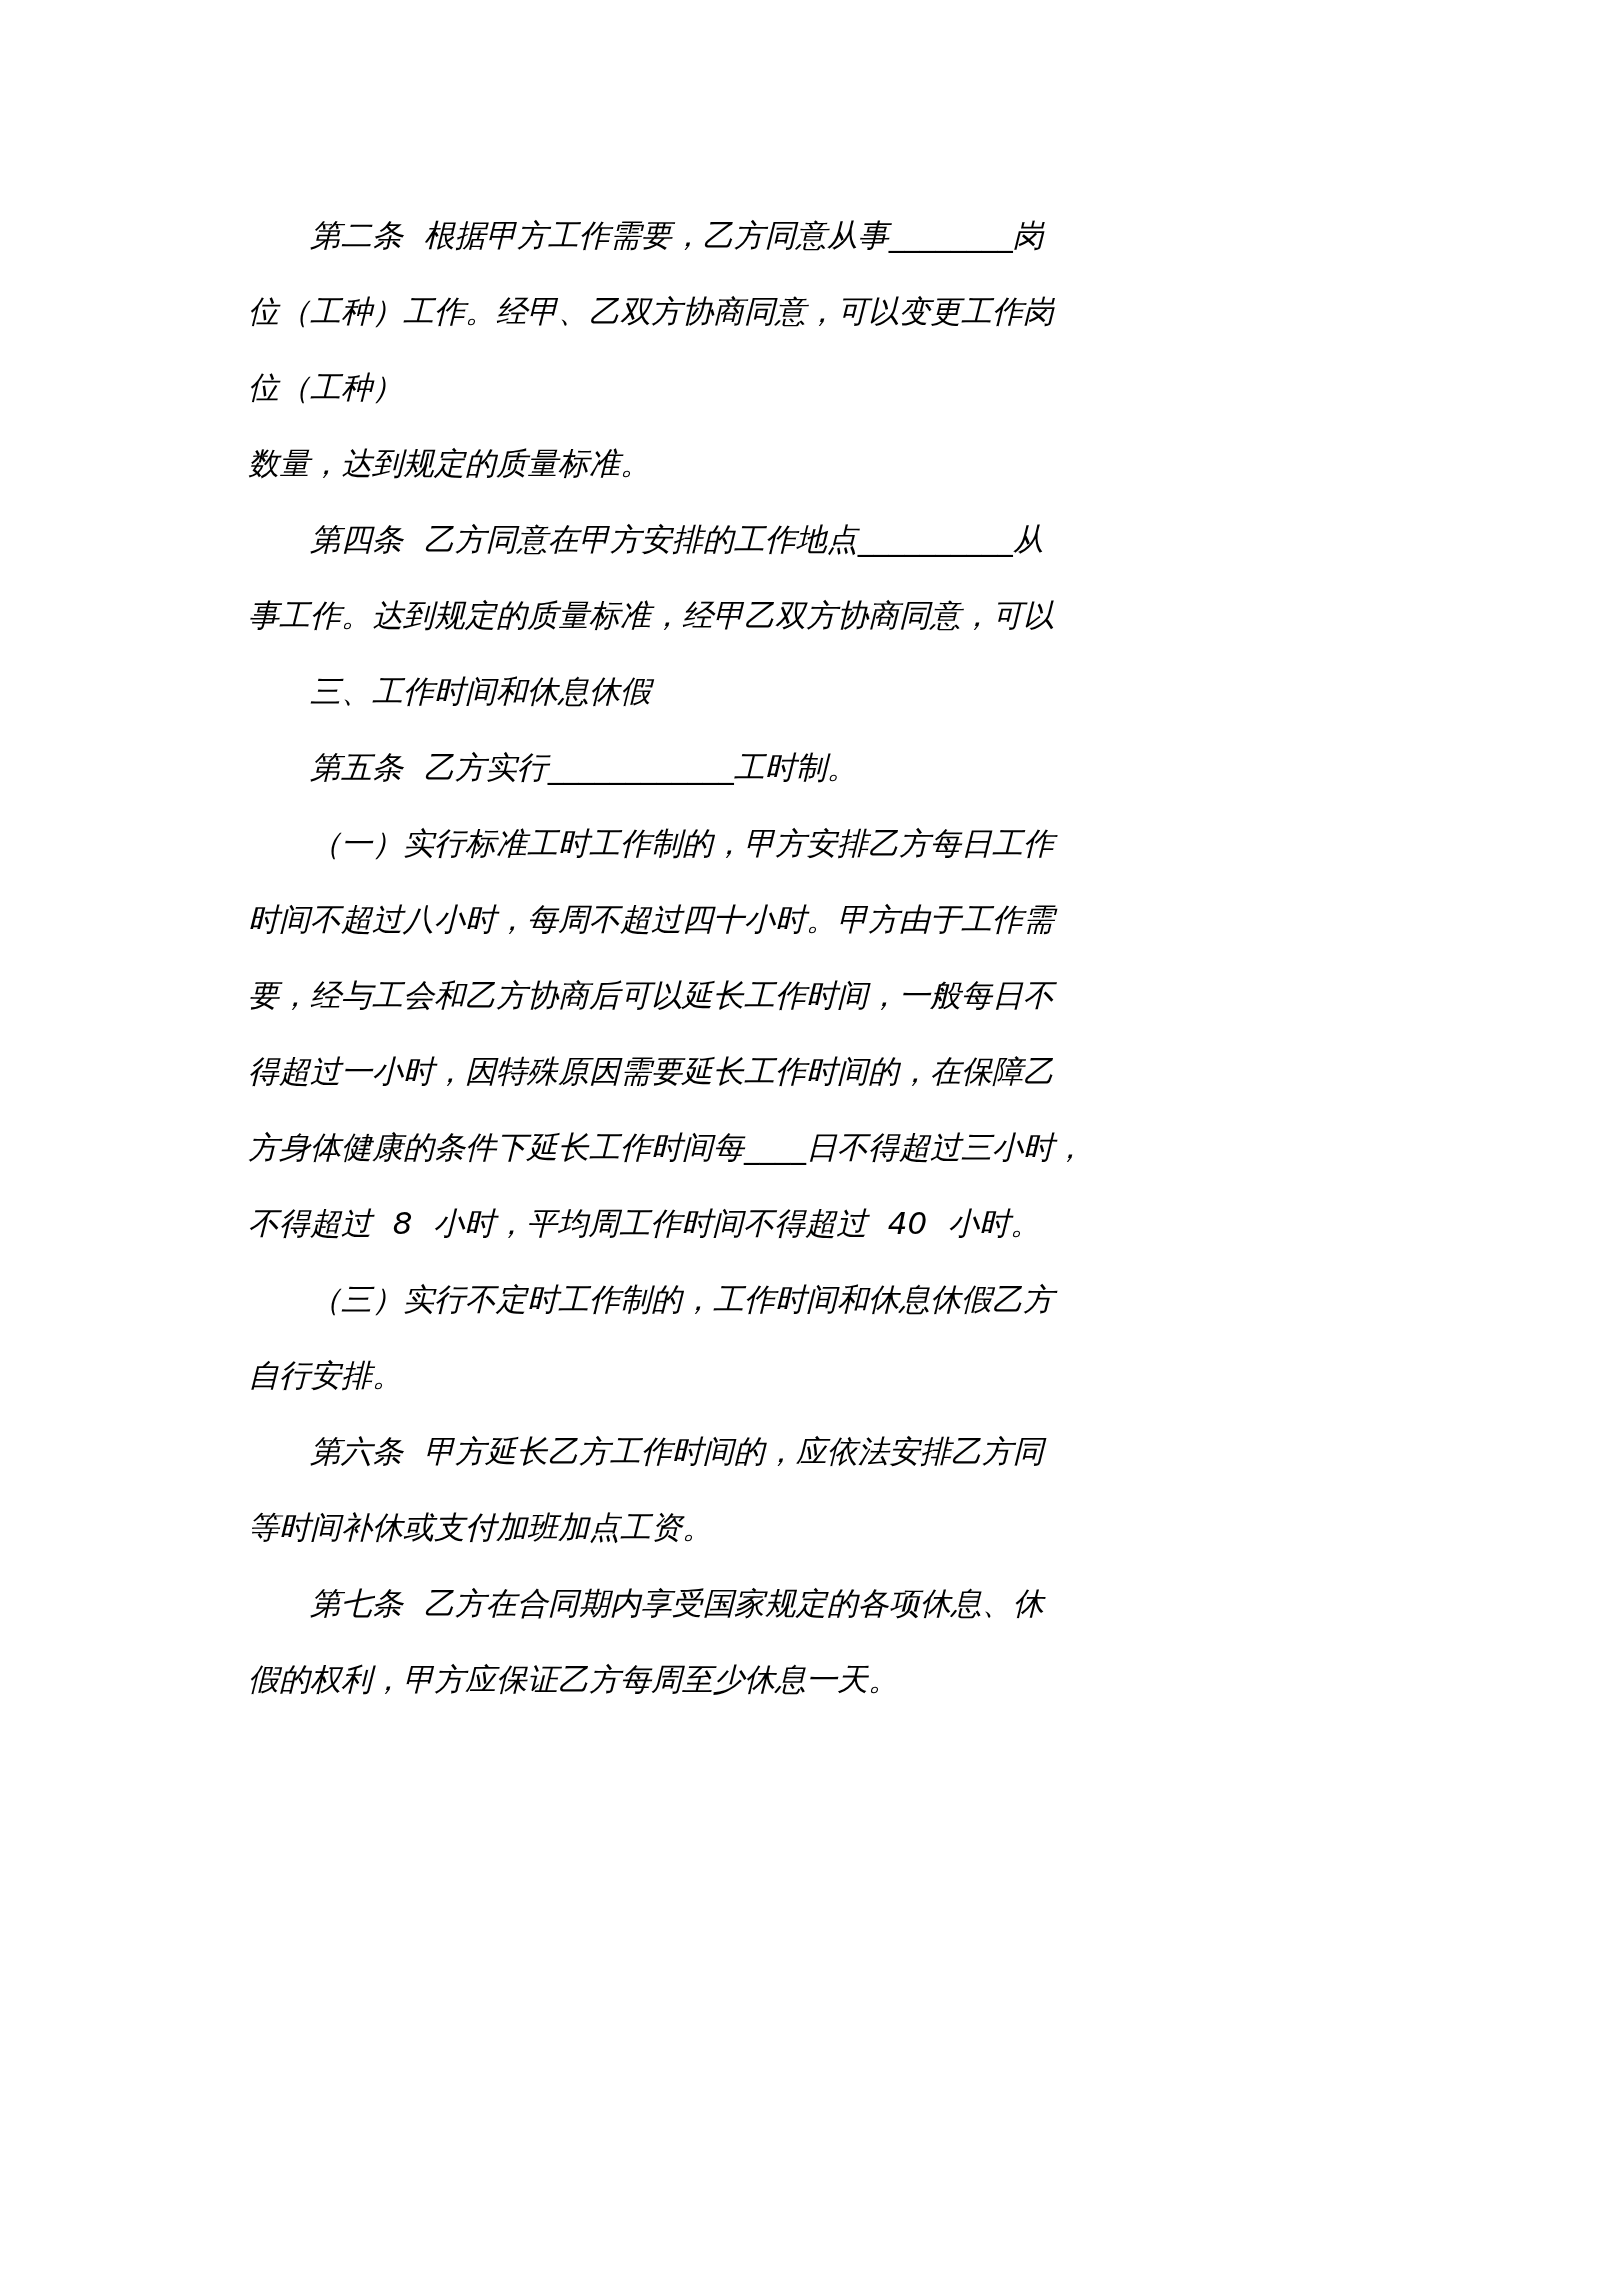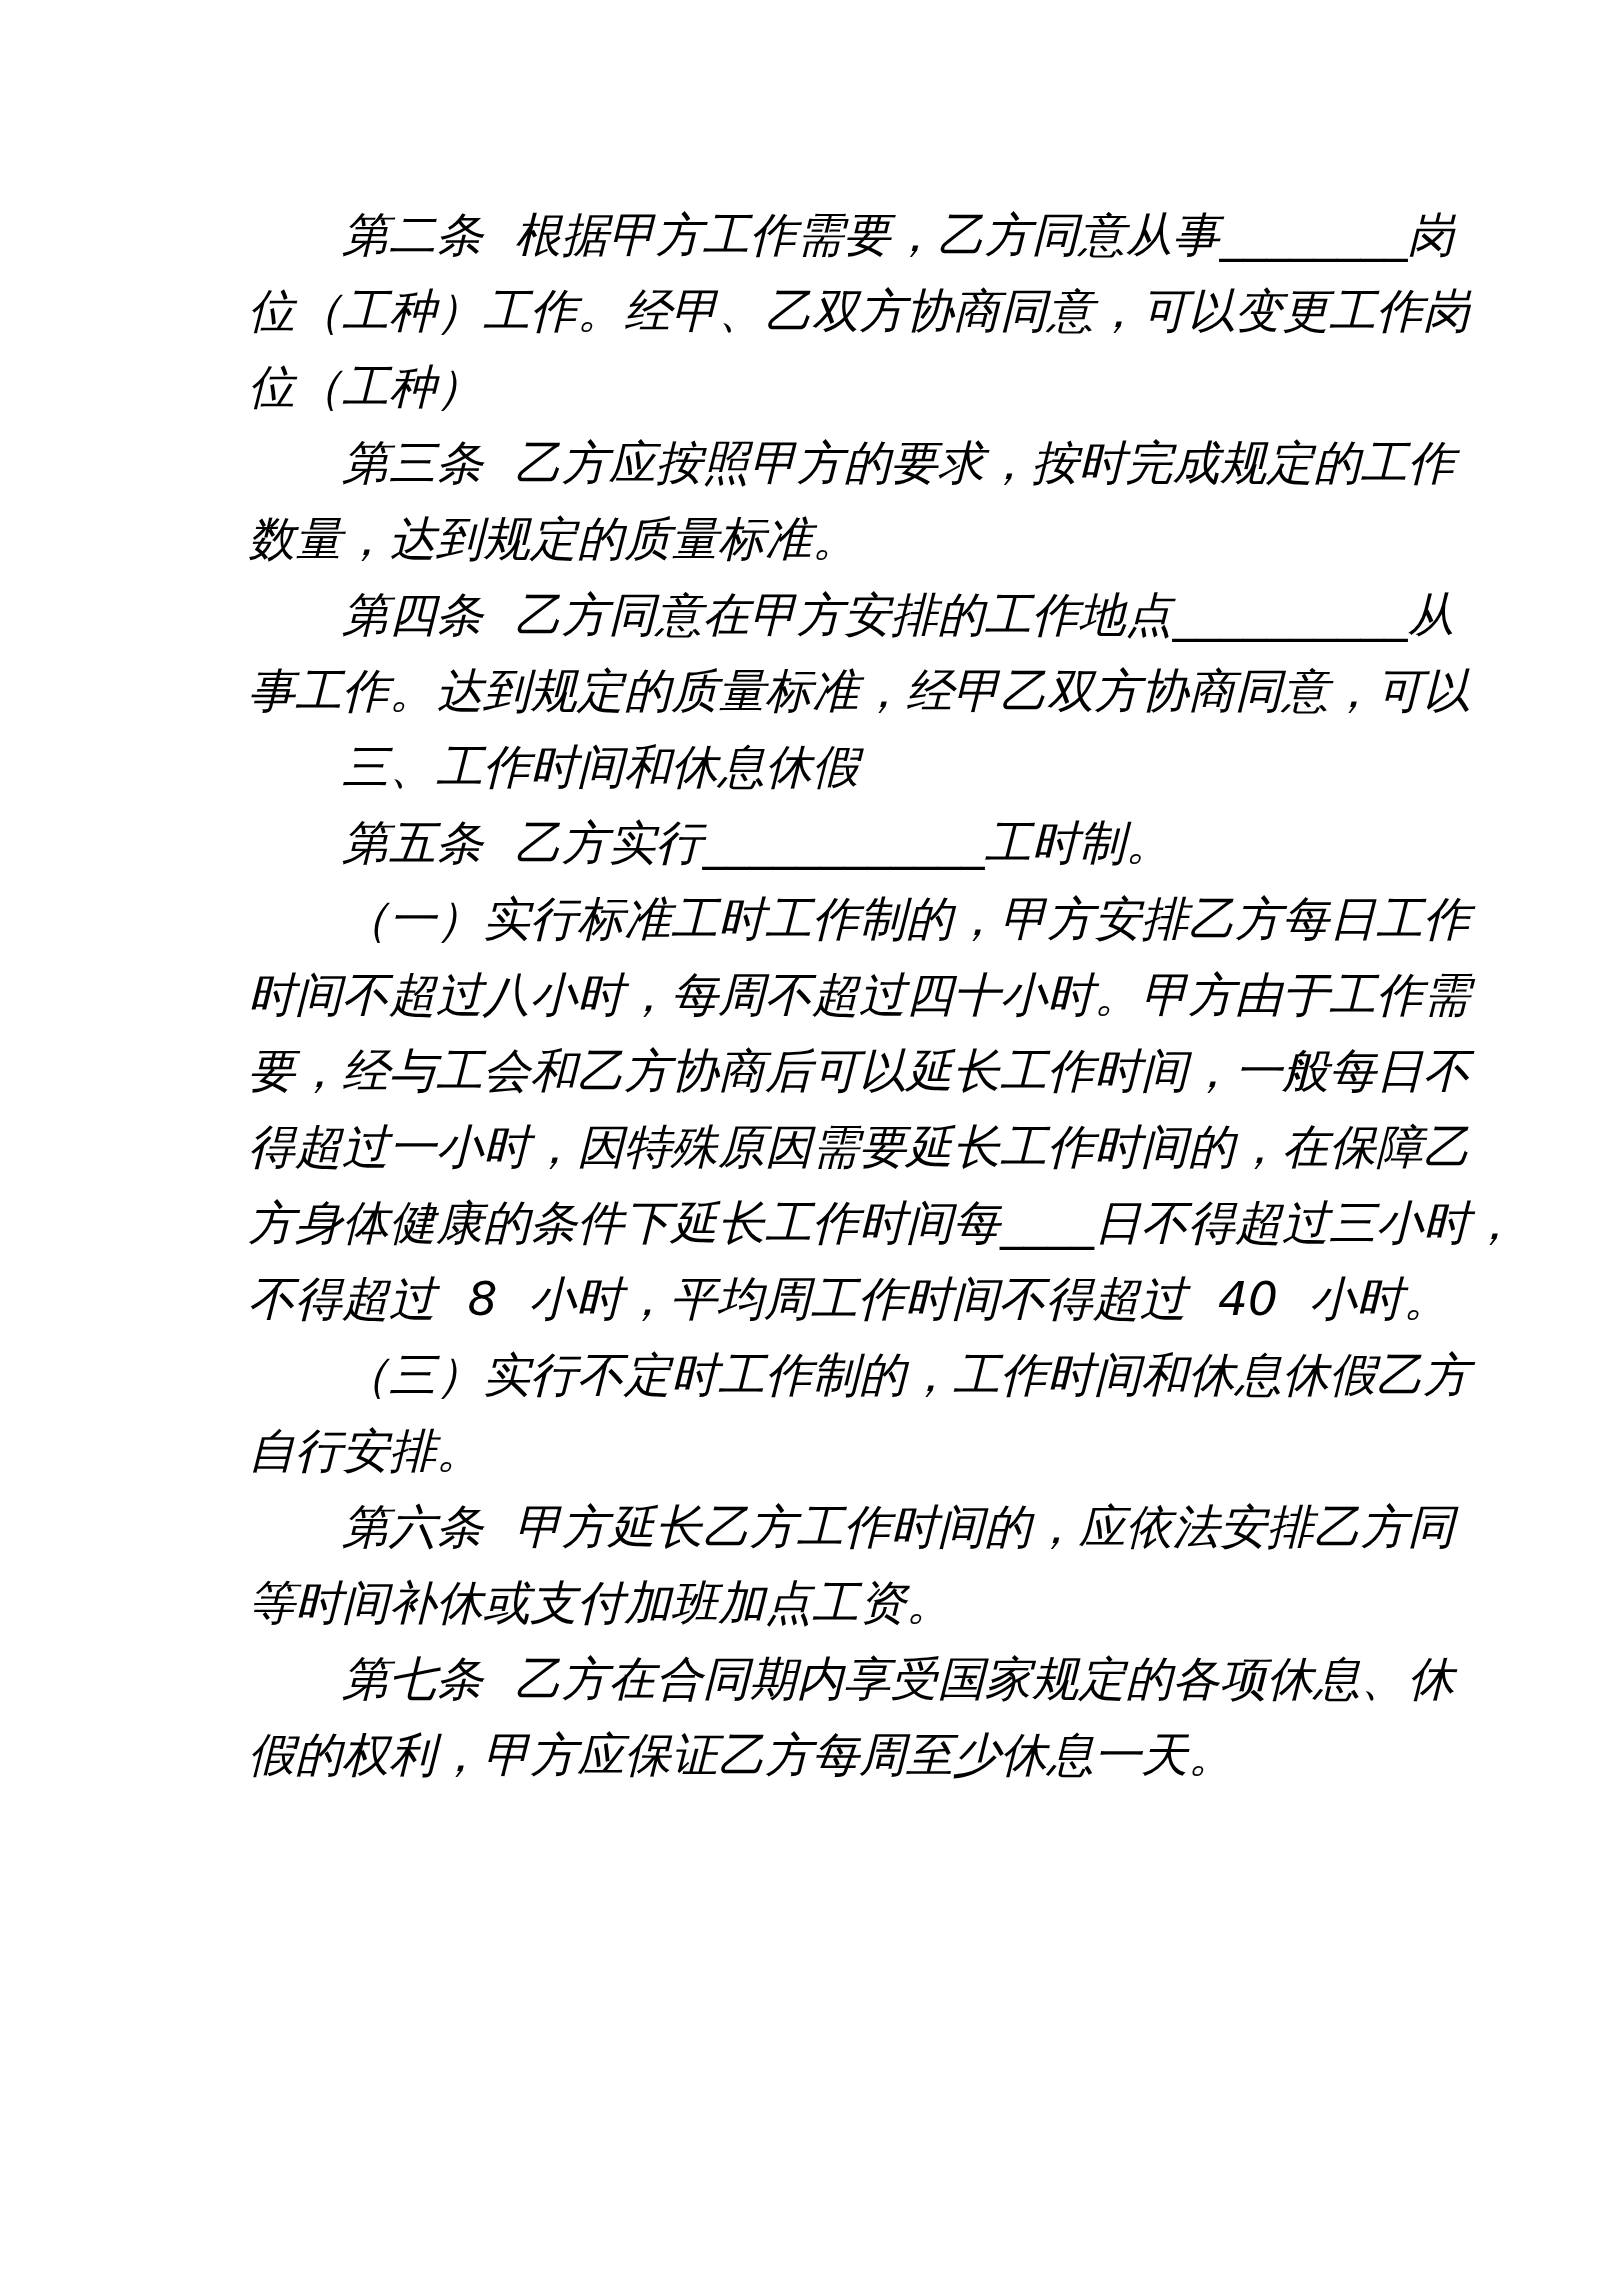--- a/index.html
+++ b/index.html
@@ -15,40 +15,39 @@
     overflow: hidden;
   }
   .doc-body {
     position: absolute;
     left: 248px;
     top: 197px;
     width: 1195px;
     color: #000000;
     font-family: "DejaVu Sans", sans-serif;
     font-style: italic;
-    font-size: 47px;
+    font-size: 31px;
     line-height: 76px;
     word-spacing: 0.35em;
   }
   .line {
     white-space: nowrap;
   }
   .line.indent {
     text-indent: 2em;
   }
 </style>
 </head>
 <body>
 
 <div class="page">
   <div class="doc-body">
       <div class="line indent">第二条 根据甲方工作需要，乙方同意从事________岗</div>
       <div class="line">位（工种）工作。经甲、乙双方协商同意，可以变更工作岗</div>
       <div class="line">位（工种）</div>
-      <div class="line indent">第三条 乙方应按照甲方的要求，按时完成规定的工作</div>
       <div class="line">数量，达到规定的质量标准。</div>
       <div class="line indent">第四条 乙方同意在甲方安排的工作地点__________从</div>
       <div class="line">事工作。达到规定的质量标准，经甲乙双方协商同意，可以</div>
       <div class="line indent">三、工作时间和休息休假</div>
       <div class="line indent">第五条 乙方实行____________工时制。</div>
       <div class="line indent">（一）实行标准工时工作制的，甲方安排乙方每日工作</div>
       <div class="line">时间不超过八小时，每周不超过四十小时。甲方由于工作需</div>
       <div class="line">要，经与工会和乙方协商后可以延长工作时间，一般每日不</div>
       <div class="line">得超过一小时，因特殊原因需要延长工作时间的，在保障乙</div>
       <div class="line">方身体健康的条件下延长工作时间每____日不得超过三小时，</div>

